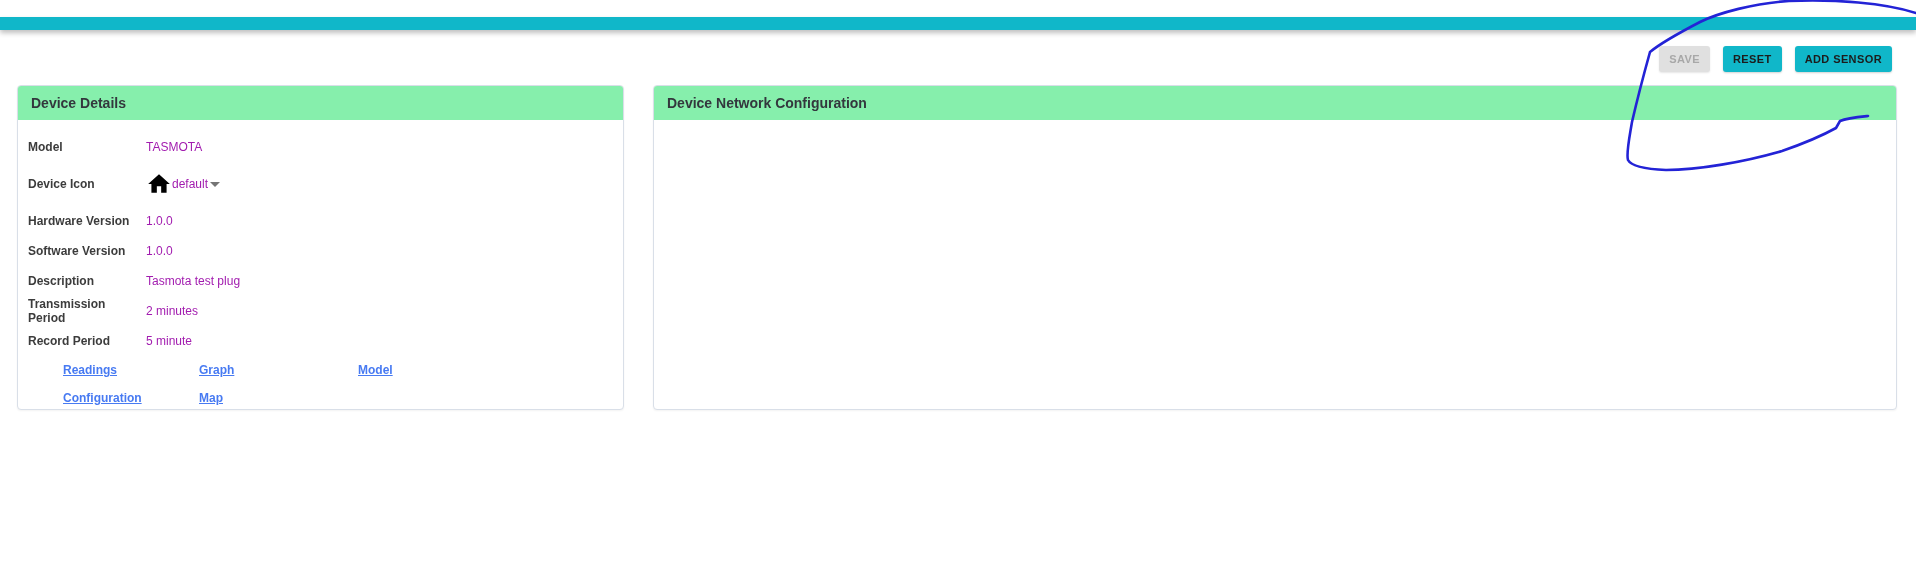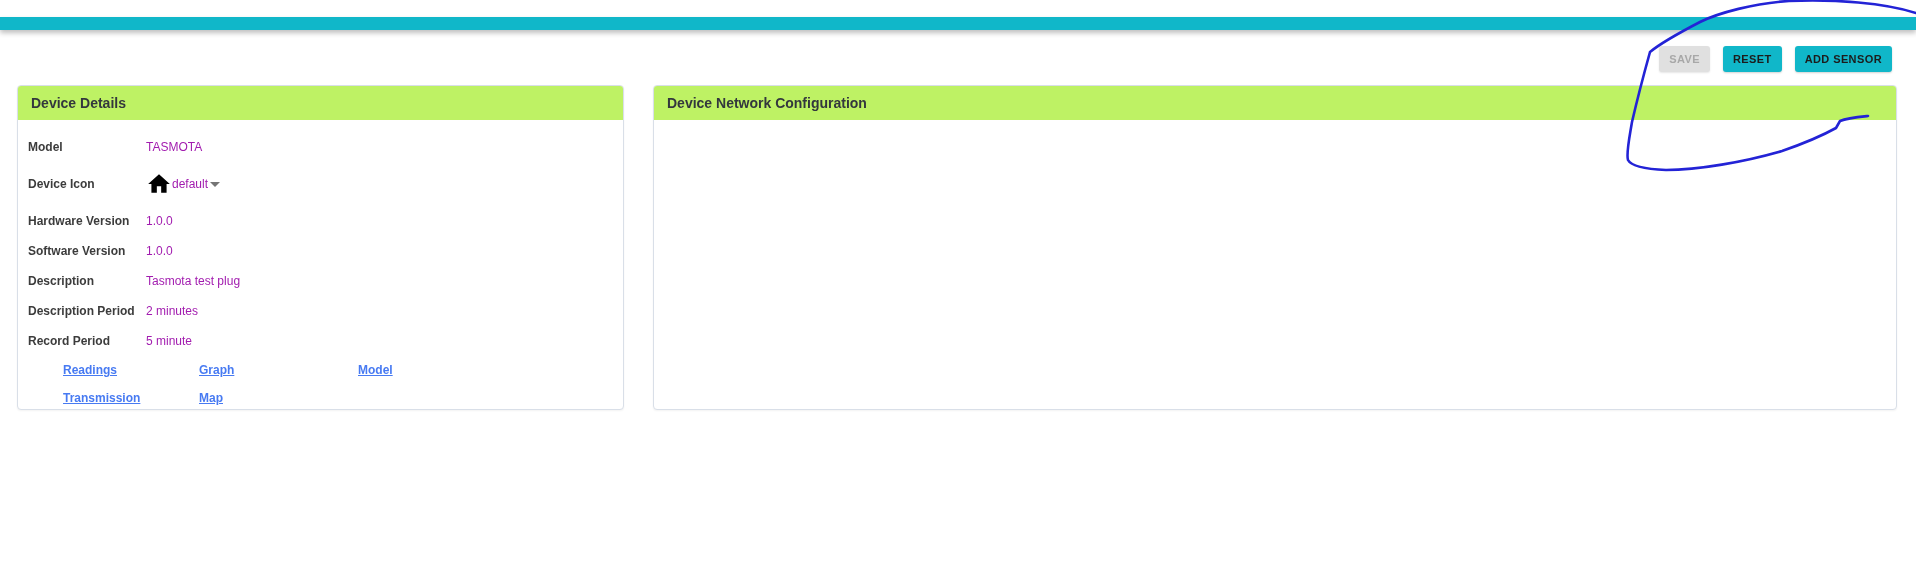--- a/index.html
+++ b/index.html
@@ -18,21 +18,21 @@
          letter-spacing:0.4px; color:#1c1c1c; background:#10b7c9; cursor:pointer;
          box-shadow:0 1px 2px rgba(0,0,0,0.18);text-align:center; }
   .btn.disabled { background:#e0e0e0; color:#a8a8a8; cursor:default;
                   box-shadow:0 1px 2px rgba(0,0,0,0.10); }
 
   
   .panel { position:absolute; top:85px; background:#ffffff; border:1px solid #d9dfe8;
            border-radius:4px; box-shadow:0 1px 2px rgba(0,0,0,0.05); }
   .panel-left  { left:17px;  width:607px;  height:325px; }
   .panel-right { left:653px; width:1244px; height:325px; }
-  .panel-header { height:34px; background:#bef264; border-radius:3px 3px 0 0;
+  .panel-header { height:34px; background:#86efac; border-radius:3px 3px 0 0;
                   display:flex; align-items:center; padding-left:13px;
                   font-size:14px; font-weight:bold; color:#33373d; }
   .panel-body { padding:12px 0 0 10px; }
 
   
   .field-row { display:flex; align-items:center; height:30px; }
   .field-row.icon-row { height:44px; }
   .field-label { width:118px; font-size:12px; font-weight:bold; color:#3c3c3c; }
   .field-value { font-size:12px; color:#a21caf; }
   .icon-select { display:flex; align-items:center; gap:0; cursor:pointer; }
@@ -98,36 +98,36 @@
         <span class="field-label">Software Version</span>
         <span class="field-value">1.0.0</span>
       </div>
 
       <div class="field-row">
         <span class="field-label">Description</span>
         <span class="field-value">Tasmota test plug</span>
       </div>
 
       <div class="field-row">
-        <span class="field-label">Description Period</span>
+        <span class="field-label">Transmission Period</span>
         <span class="field-value">2 minutes</span>
       </div>
 
       <div class="field-row">
         <span class="field-label">Record Period</span>
         <span class="field-value">5 minute</span>
       </div>
 
       <div class="links-row">
         <a class="link c1">Readings</a>
         <a class="link c2">Graph</a>
         <a class="link c3">Model</a>
       </div>
       <div class="links-row">
-        <a class="link c1">Transmission</a>
+        <a class="link c1">Configuration</a>
         <a class="link c2">Map</a>
       </div>
 
     </div>
   </div>
 
   <div class="panel panel-right">
     <div class="panel-header">Device Network Configuration</div>
     <div class="panel-body"></div>
   </div>

